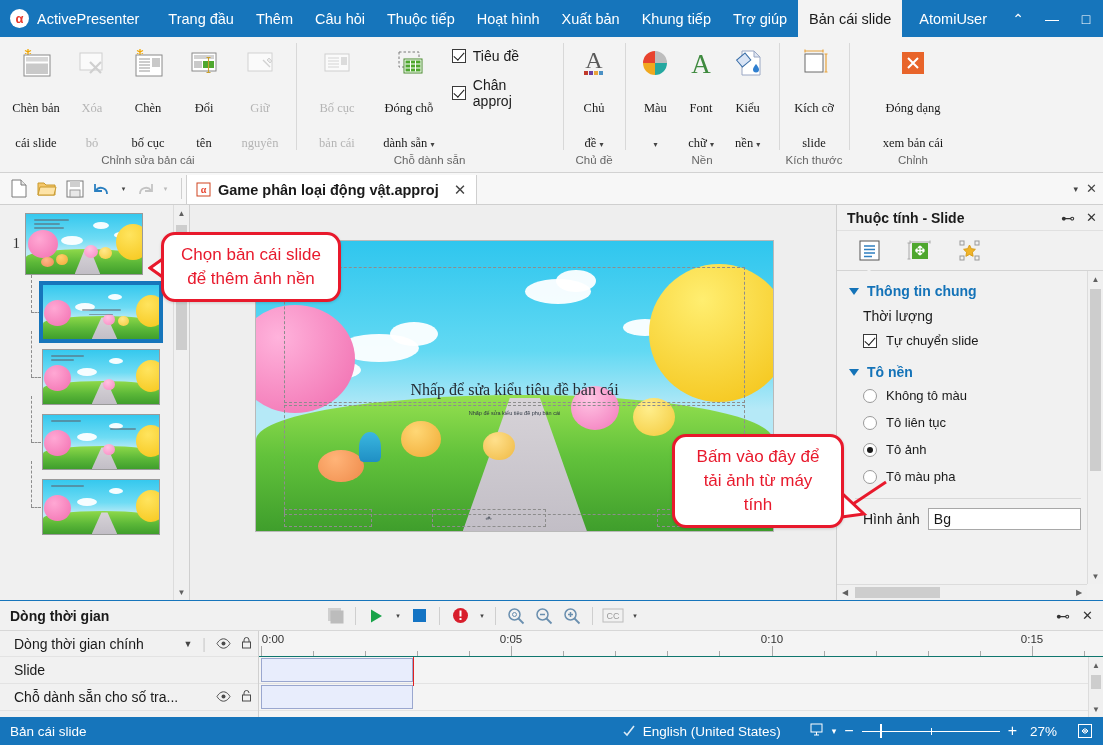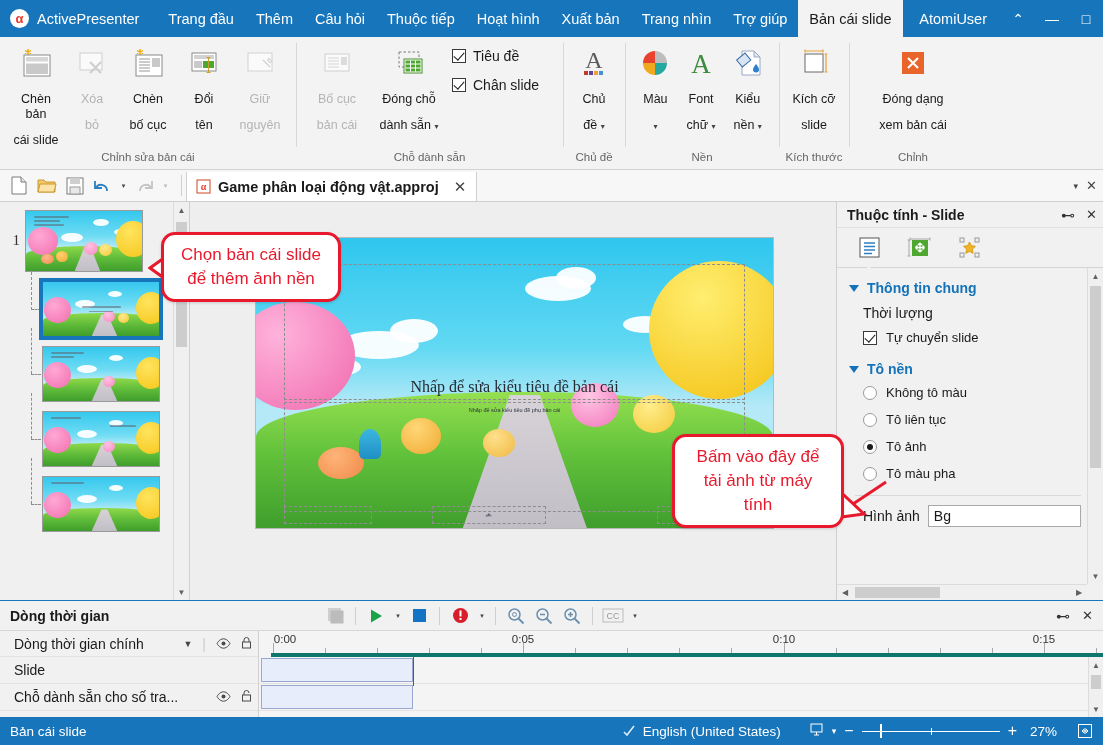--- a/index.html
+++ b/index.html
@@ -47,21 +47,21 @@
   }
   .rgroup-body { flex:1; display:flex; align-items:flex-start; padding:5px 6px 0 6px; }
   .rgroup-label {
     text-align:center; font-size:11.5px; color:#666; padding-bottom:4px; height:18px;
   }
   .bigbtn {
     width:66px; display:flex; flex-direction:column; align-items:center;
     padding:3px 2px; cursor:default; text-align:center;
   }
   .bigbtn .ico { height:36px; display:flex; align-items:center; justify-content:center; }
-  .bigbtn .lbl { font-size:12.5px; line-height:15px; margin-top:11px; color:#1a1a1a; }
+  .bigbtn .lbl { font-size:12.5px; line-height:15px; margin-top:20px; color:#1a1a1a;font-family:Liberation Serif, serif; }
   .bigbtn.disabled .lbl { color:#b4b4b4; }
   .chk-col { display:flex; flex-direction:column; justify-content:center; gap:13px; padding:6px 6px 0 4px; }
   .chkrow { display:flex; align-items:center; gap:7px; cursor:default; }
   .chkbox {
     width:14px; height:14px; border:1px solid #3a3a3a; background:#fff;
     position:relative; flex:0 0 14px;
   }
   .chkbox.on::after {
     content:""; position:absolute; left:3px; top:0px; width:5px; height:9px;
     border:solid #1a1a1a; border-width:0 1.6px 1.6px 0; transform:rotate(42deg);
@@ -248,21 +248,21 @@
   .tl-right { margin-left:auto; display:flex; align-items:center; gap:12px; color:#333; padding-right:4px; }
   .tl-body { flex:1; display:flex; position:relative; min-height:0; }
   .tl-names { flex:0 0 259px; border-right:1px solid #d0d0d0; display:flex; flex-direction:column; }
   .tl-name-row {
     height:27px; display:flex; align-items:center; padding:0 6px 0 14px;
     border-bottom:1px solid #e3e3e3; font-size:14px;
   }
   .tl-name-row.header { height:26px; }
   .tl-name-row .icos { margin-left:auto; display:flex; gap:10px; align-items:center; color:#444; }
   .tl-tracks { flex:1; position:relative; background:#f4f4f4; overflow:hidden; }
-  .ruler { height:26px; position:relative; border-bottom:4px solid #0f766e; background:#f4f4f4;margin-left:12px; }
+  .ruler { height:26px; position:relative; border-bottom:1px solid #0f766e; background:#f4f4f4; }
   .rtick { position:absolute; bottom:0; width:1px; background:#a9a9a9; }
   .rlabel { position:absolute; top:2px; font-size:11.5px; color:#333; transform:translateX(-50%); }
   .track { height:27px; border-bottom:1px solid #e3e3e3; position:relative; }
   .clip { position:absolute; left:2px; top:1px; bottom:1px; background:#e8edfc; border:1px solid #9aa7cf; }
   .playhead { position:absolute; top:26px; bottom:0; width:1px; background:#e02020; }
   .tl-vscroll { position:absolute; right:0; top:26px; bottom:0; width:15px; background:#f0f0f0; border-left:1px solid #dcdcdc; display:flex; flex-direction:column; }
 
   
   .statusbar {
     flex:0 0 28px; background:#1675bb; color:#ffffff; display:flex; align-items:center;
@@ -287,21 +287,21 @@
       <div class="logo">α</div>
     </div>
     <div class="app-name">ActivePresenter</div>
     <div class="menu">
       <div class="menu-item">Trang đầu</div>
       <div class="menu-item">Thêm</div>
       <div class="menu-item">Câu hỏi</div>
       <div class="menu-item">Thuộc tiếp</div>
       <div class="menu-item">Hoạt hình</div>
       <div class="menu-item">Xuất bản</div>
-      <div class="menu-item">Trang nhìn</div>
+      <div class="menu-item">Khung tiếp</div>
       <div class="menu-item">Trợ giúp</div>
       <div class="menu-item active">Bản cái slide</div>
     </div>
     <div class="title-right">
       <div class="user-name">AtomiUser</div>
       <div class="winbtn">⌃</div>
       <div class="winbtn">—</div>
       <div class="winbtn">□</div>
 
     </div>
@@ -414,21 +414,21 @@
             <span class="caret">▾</span>
           </div>
         </div>
         <div class="chk-col">
           <div class="chkrow">
             <div class="chkbox on"></div>
             <div class="lbl">Tiêu đề</div>
           </div>
           <div class="chkrow">
             <div class="chkbox on"></div>
-            <div class="lbl">Chân slide</div>
+            <div class="lbl">Chân approj</div>
           </div>
         </div>
       </div>
       <div class="rgroup-label">Chỗ dành sẵn</div>
     </div>
 
     <div class="rgroup" style="width:62px;">
       <div class="rgroup-body">
         <div class="bigbtn" style="width:54px;">
           <div class="ico">

